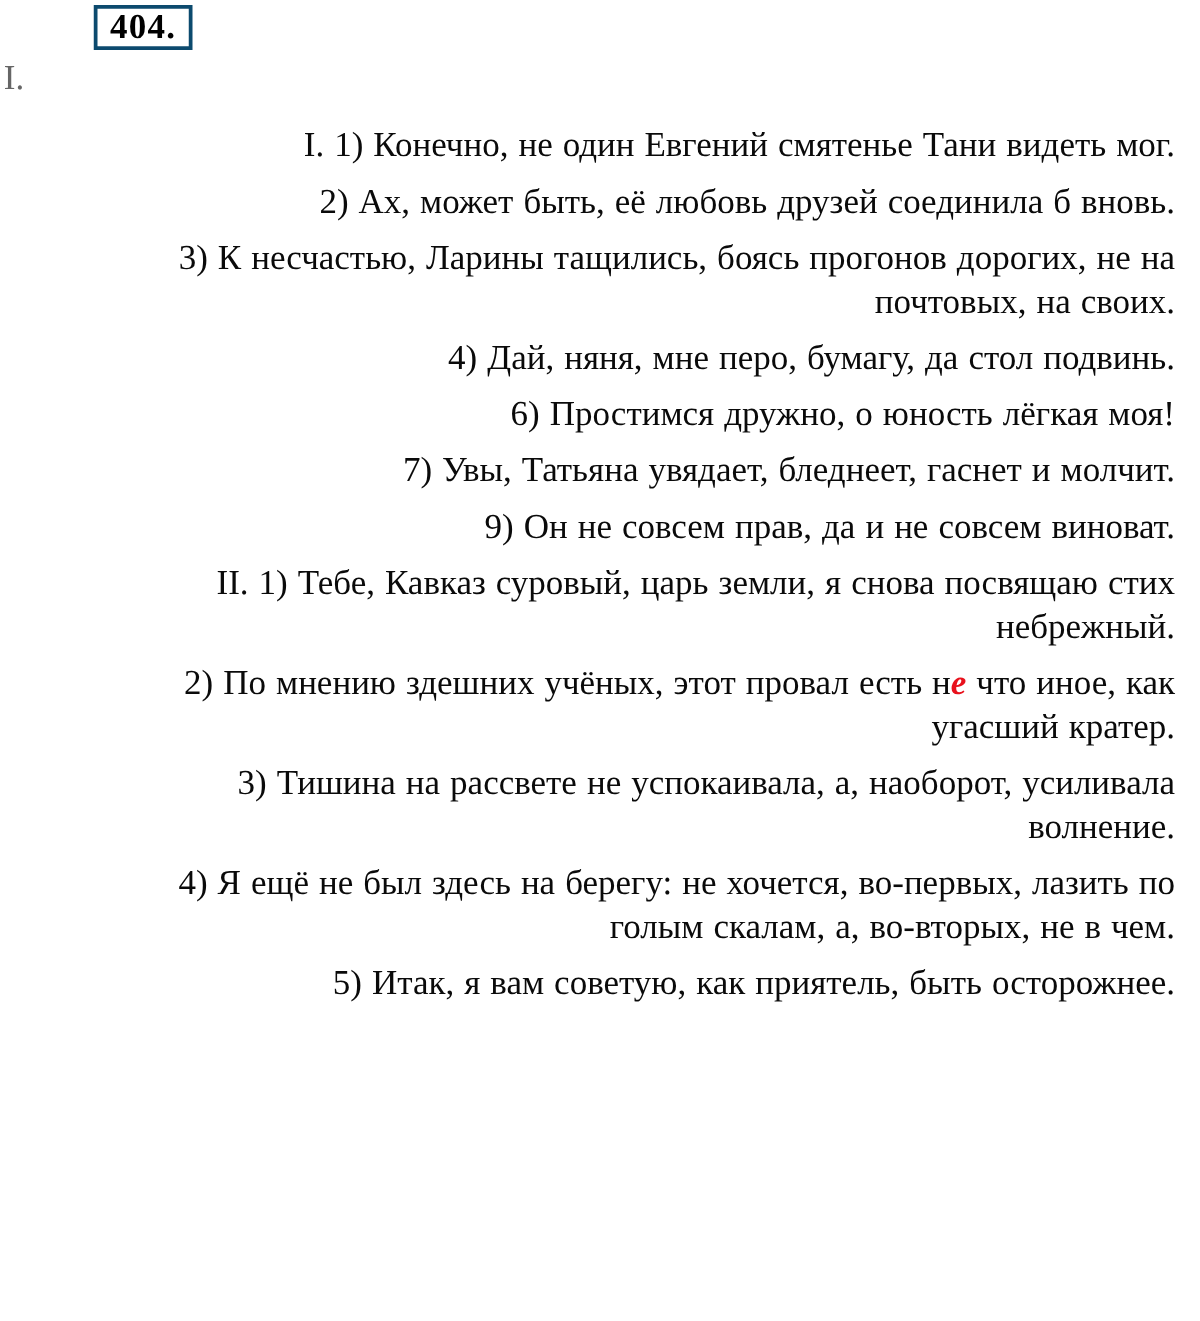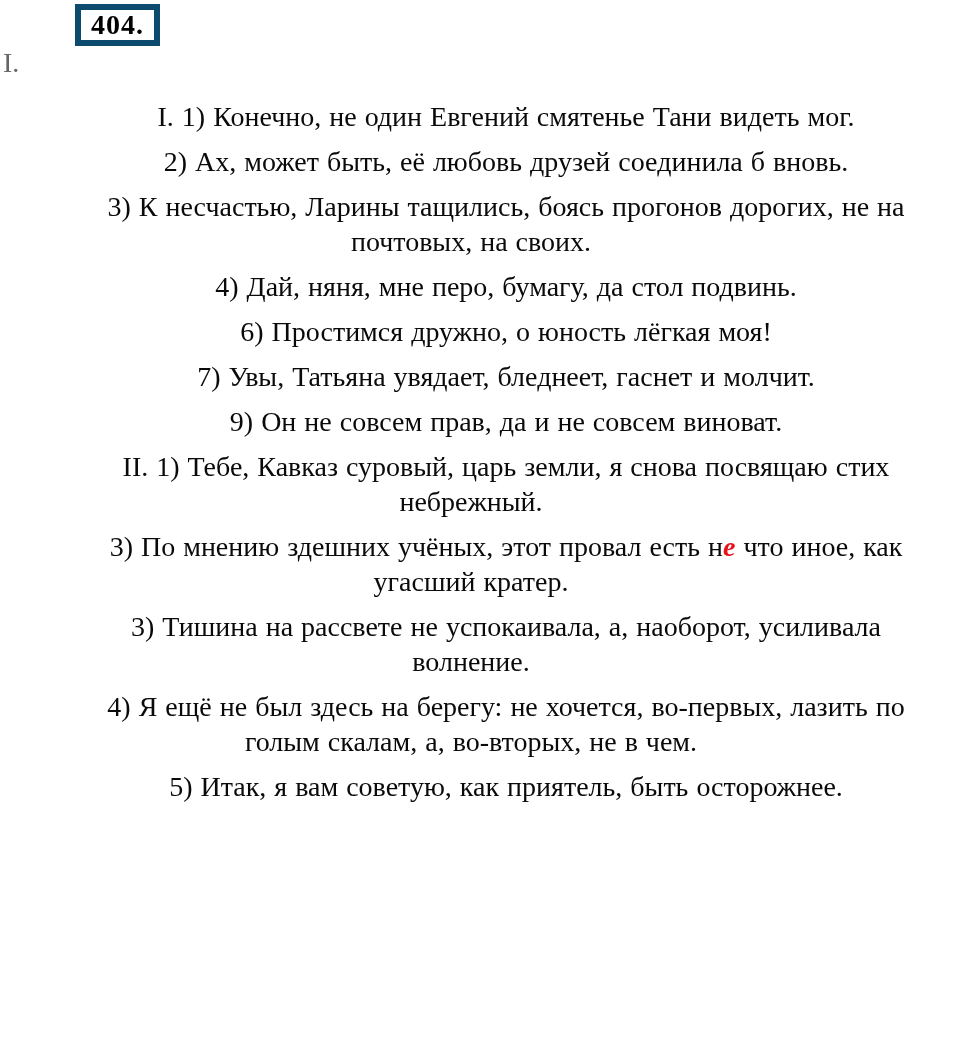--- a/index.html
+++ b/index.html
@@ -13,21 +13,21 @@
     height: 1057px;
     background: #ffffff;
     overflow: hidden;
     font-family: "Liberation Serif", "DejaVu Serif", serif;
     color: #0a0a0a;
   }
   .exercise-box {
     position: absolute;
     left: 75px;
     top: 4px;
-    border: 6px solid #0c4a6e;
+    border: 3px solid #0c4a6e;
     padding: 0 10px;
     font-size: 28px;
     font-weight: bold;
     line-height: 30px;
     letter-spacing: 1px;
     color: #000000;
     background: #ffffff;
   }
   .margin-label {
     position: absolute;
@@ -42,21 +42,21 @@
     left: 2px;
     top: 99px;
     width: 938px;
   }
   .content p {
     margin: 0 0 10px 0;
     padding: 0;
     font-size: 28px;
     line-height: 35px;
     text-indent: 70px;
-    text-align: center;
+    text-align: right;
     word-spacing: 1px;
   }
   .highlight {
     font-style: italic;
     font-weight: bold;
   }
 </style>
 </head>
 <body>
 
@@ -70,19 +70,19 @@
 
   <div class="content">
     <p>I. 1) Конечно, не один Евгений смятенье Тани видеть мог.</p>
     <p>2) Ах, может быть, её любовь друзей соединила б вновь.</p>
     <p>3) К несчастью, Ларины тащились, боясь прогонов дорогих, не на почтовых, на своих.</p>
     <p>4) Дай, няня, мне перо, бумагу, да стол подвинь.</p>
     <p>6) Простимся дружно, о юность лёгкая моя!</p>
     <p>7) Увы, Татьяна увядает, бледнеет, гаснет и молчит.</p>
     <p>9) Он не совсем прав, да и не совсем виноват.</p>
     <p>II. 1) Тебе, Кавказ суровый, царь земли, я снова посвящаю стих небрежный.</p>
-    <p><span>3) По мнению здешних учёных, этот провал есть н</span><span class="highlight" style="color: rgb(232, 17, 28);">е</span><span> что иное, как угасший кратер.</span></p>
+    <p><span>2) По мнению здешних учёных, этот провал есть н</span><span class="highlight" style="color: rgb(232, 17, 28);">е</span><span> что иное, как угасший кратер.</span></p>
     <p>3) Тишина на рассвете не успокаивала, а, наоборот, усиливала волнение.</p>
     <p>4) Я ещё не был здесь на берегу: не хочется, во-первых, лазить по голым скалам, а, во-вторых, не в чем.</p>
     <p>5) Итак, я вам советую, как приятель, быть осторожнее.</p>
   </div>
 
 </div>
 
 </body></html>

